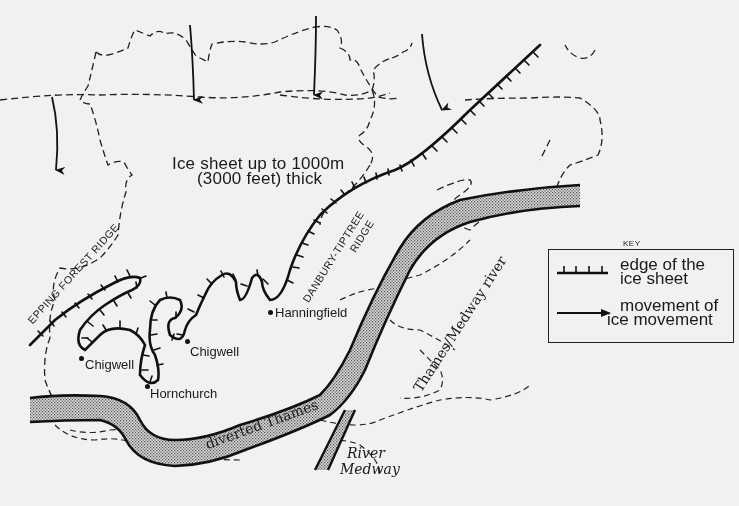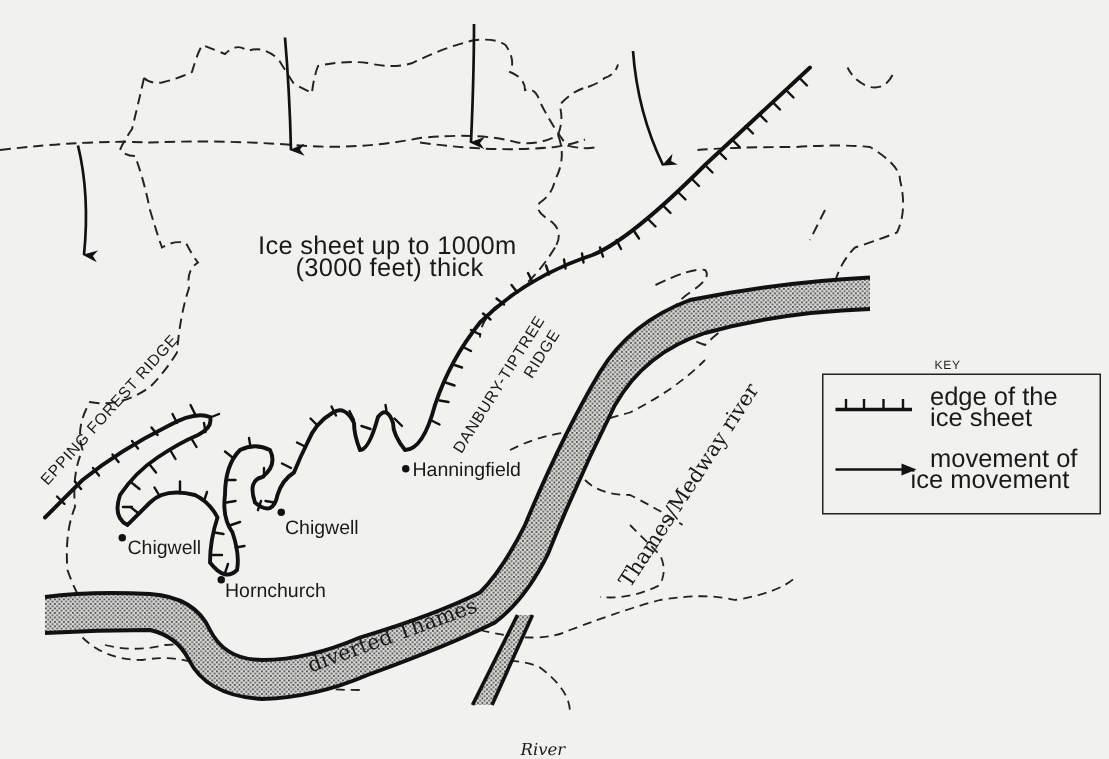--- a/index.html
+++ b/index.html
@@ -3,21 +3,21 @@
 <meta charset="utf-8">
 <style>
   html, body { margin: 0; padding: 0; background: #f1f1ef; }
   body { width: 739px; height: 506px; overflow: hidden; position: relative; font-family: "Liberation Sans", sans-serif; }
   #map { position: absolute; left: 0; top: 0; width: 739px; height: 506px; }
   .lbl { position: absolute; color: #1a1a1a; white-space: nowrap; }
   .title-line { font-size: 17px; letter-spacing: 0.2px; }
   .town { font-size: 13px; text-align: center; }
   .ridge { font-size: 10.5px; letter-spacing: 0.5px; }
   .river { font-family: "DejaVu Serif", serif; font-size: 14px; }
-  .river-i { font-family: "DejaVu Serif", serif; font-style: italic; font-size: 11px; margin-top: 48px; }
+  .river-i { font-family: "DejaVu Serif", serif; font-style: italic; font-size: 14px; }
   .key-title { font-size: 8px; letter-spacing: 0.5px; }
   .key-text { font-size: 17px; line-height: 14px; }
   #key-box { position: absolute; left: 548px; top: 249px; width: 186px; height: 94px; border: 1.3px solid #222; box-sizing: border-box; }
   .dot { position: absolute; width: 5px; height: 5px; border-radius: 50%; background: #111; }
 </style>
 </head>
 <body>
 
 <svg id="map" viewBox="0 0 739 506" xmlns="http://www.w3.org/2000/svg">
   <defs>

